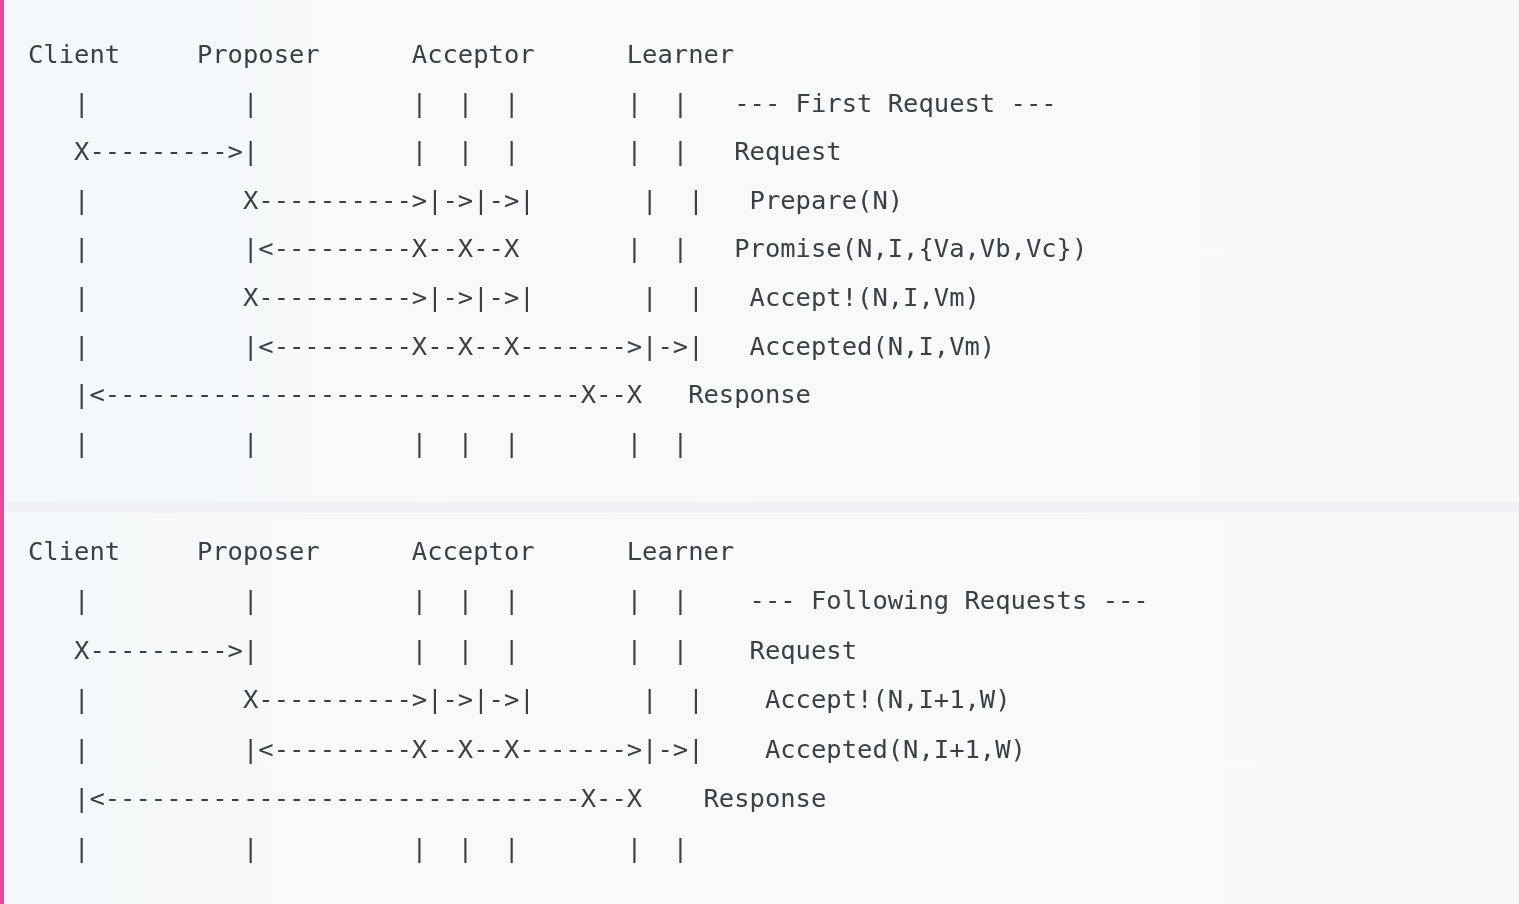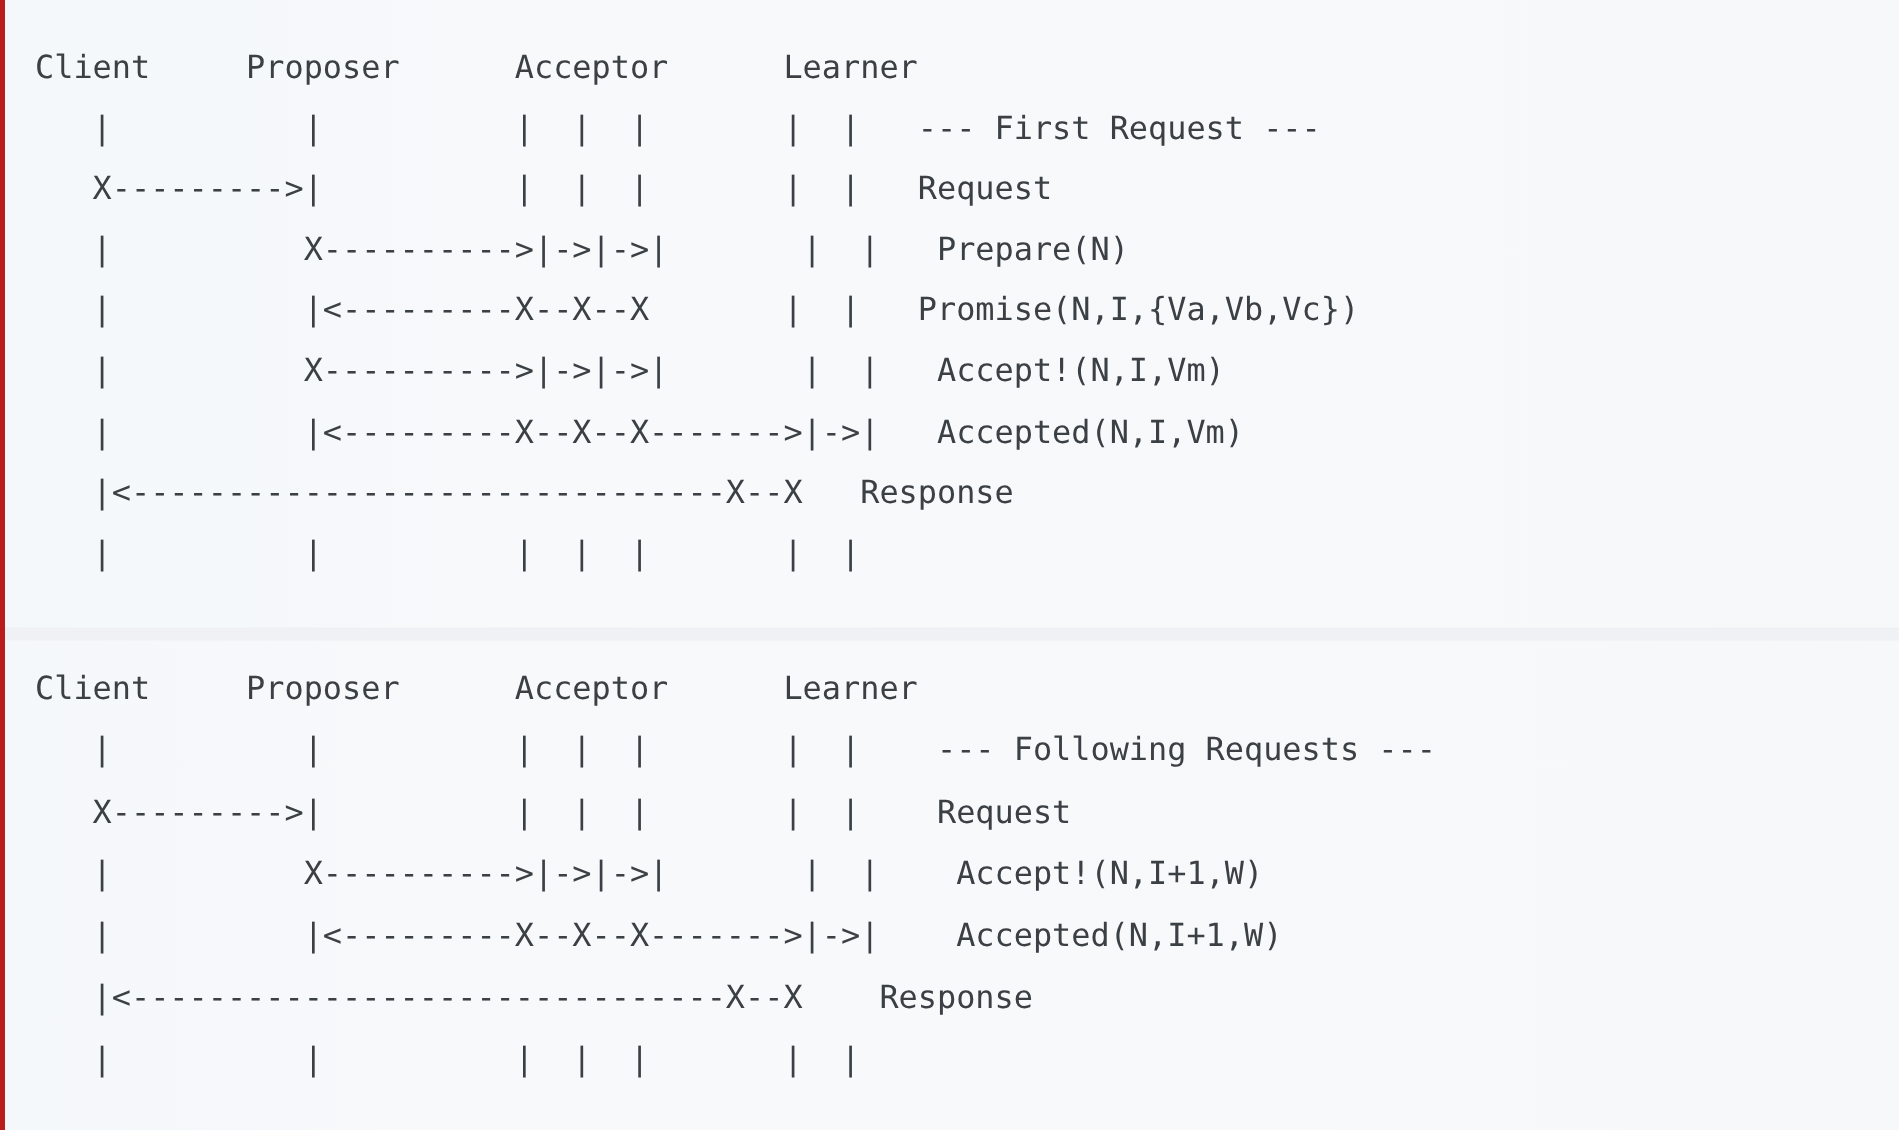--- a/index.html
+++ b/index.html
@@ -14,21 +14,21 @@
     font-family: "DejaVu Sans Mono", "Liberation Mono", monospace;
     overflow: hidden;
   }
 
   .canvas {
     position: relative;
     width: 1519px;
     height: 904px;
     background: #f7f9fb;
     box-sizing: border-box;
-    border-left: 4px solid #b91c1c;
+    border-left: 4px solid #ec4899;
     display: flex;
     flex-direction: column;
   }
 
   .block {
     position: relative;
     box-sizing: border-box;
     background: #f7f9fb;
     overflow: hidden;
   }

